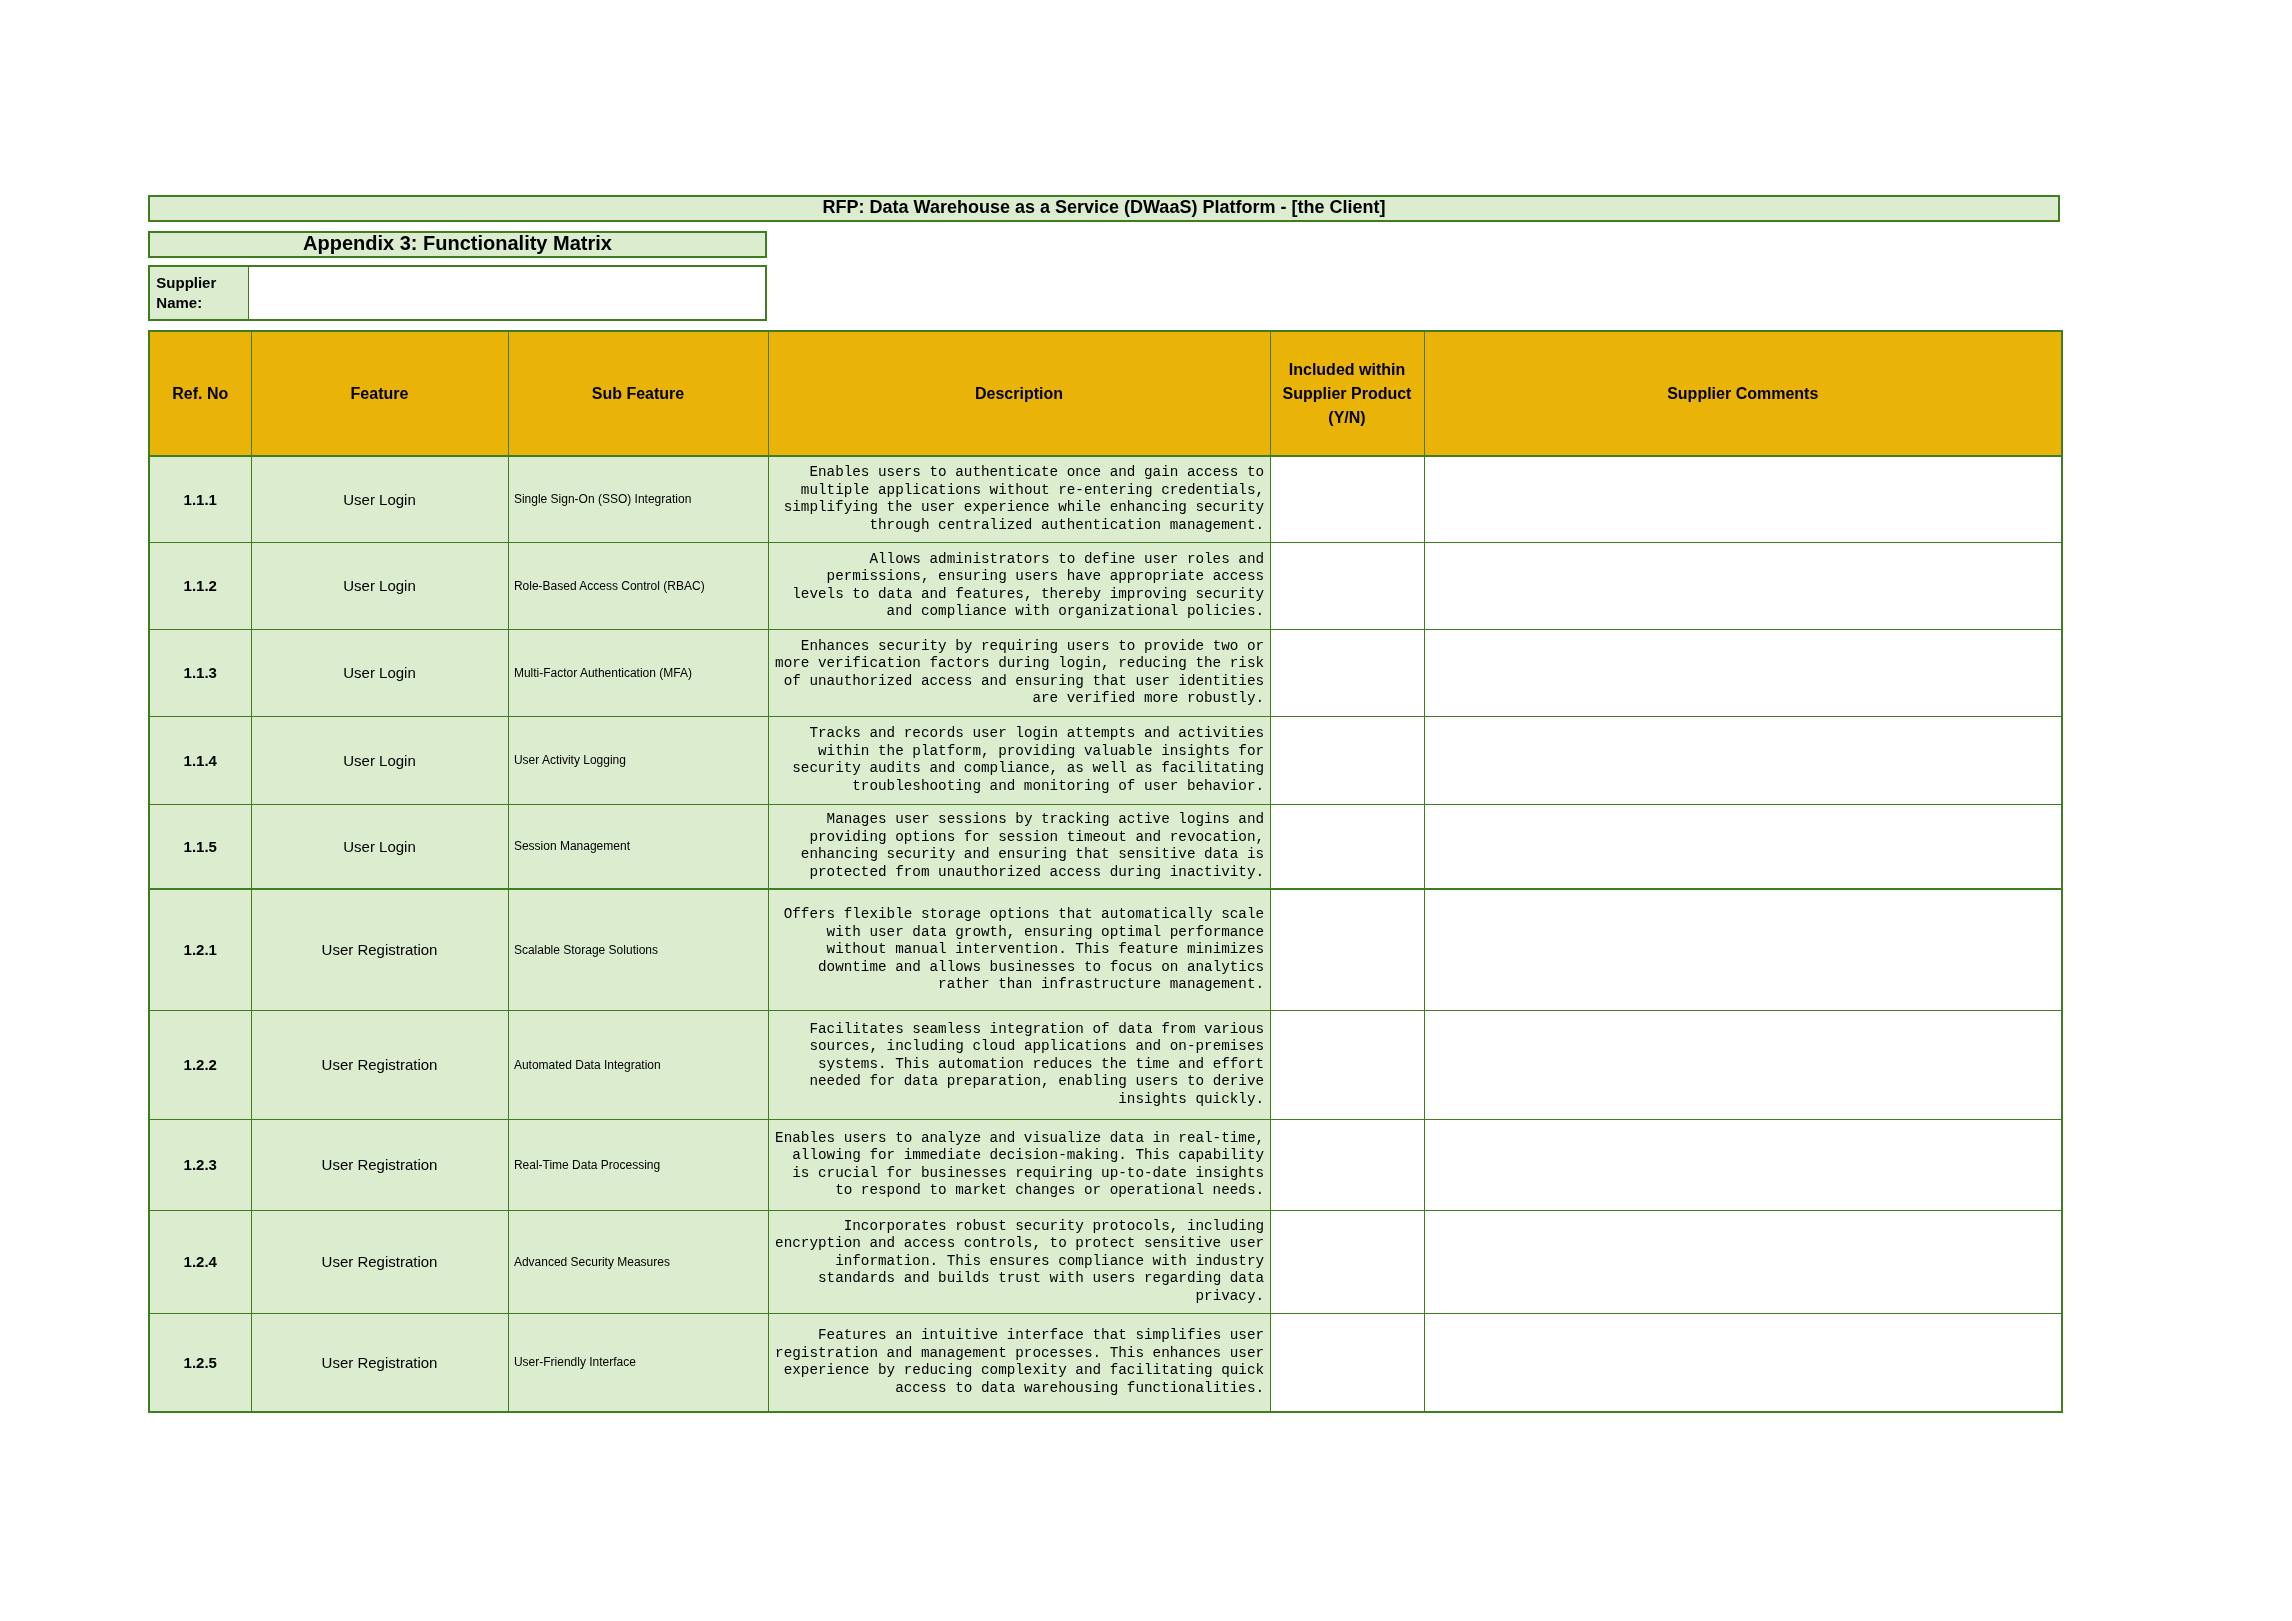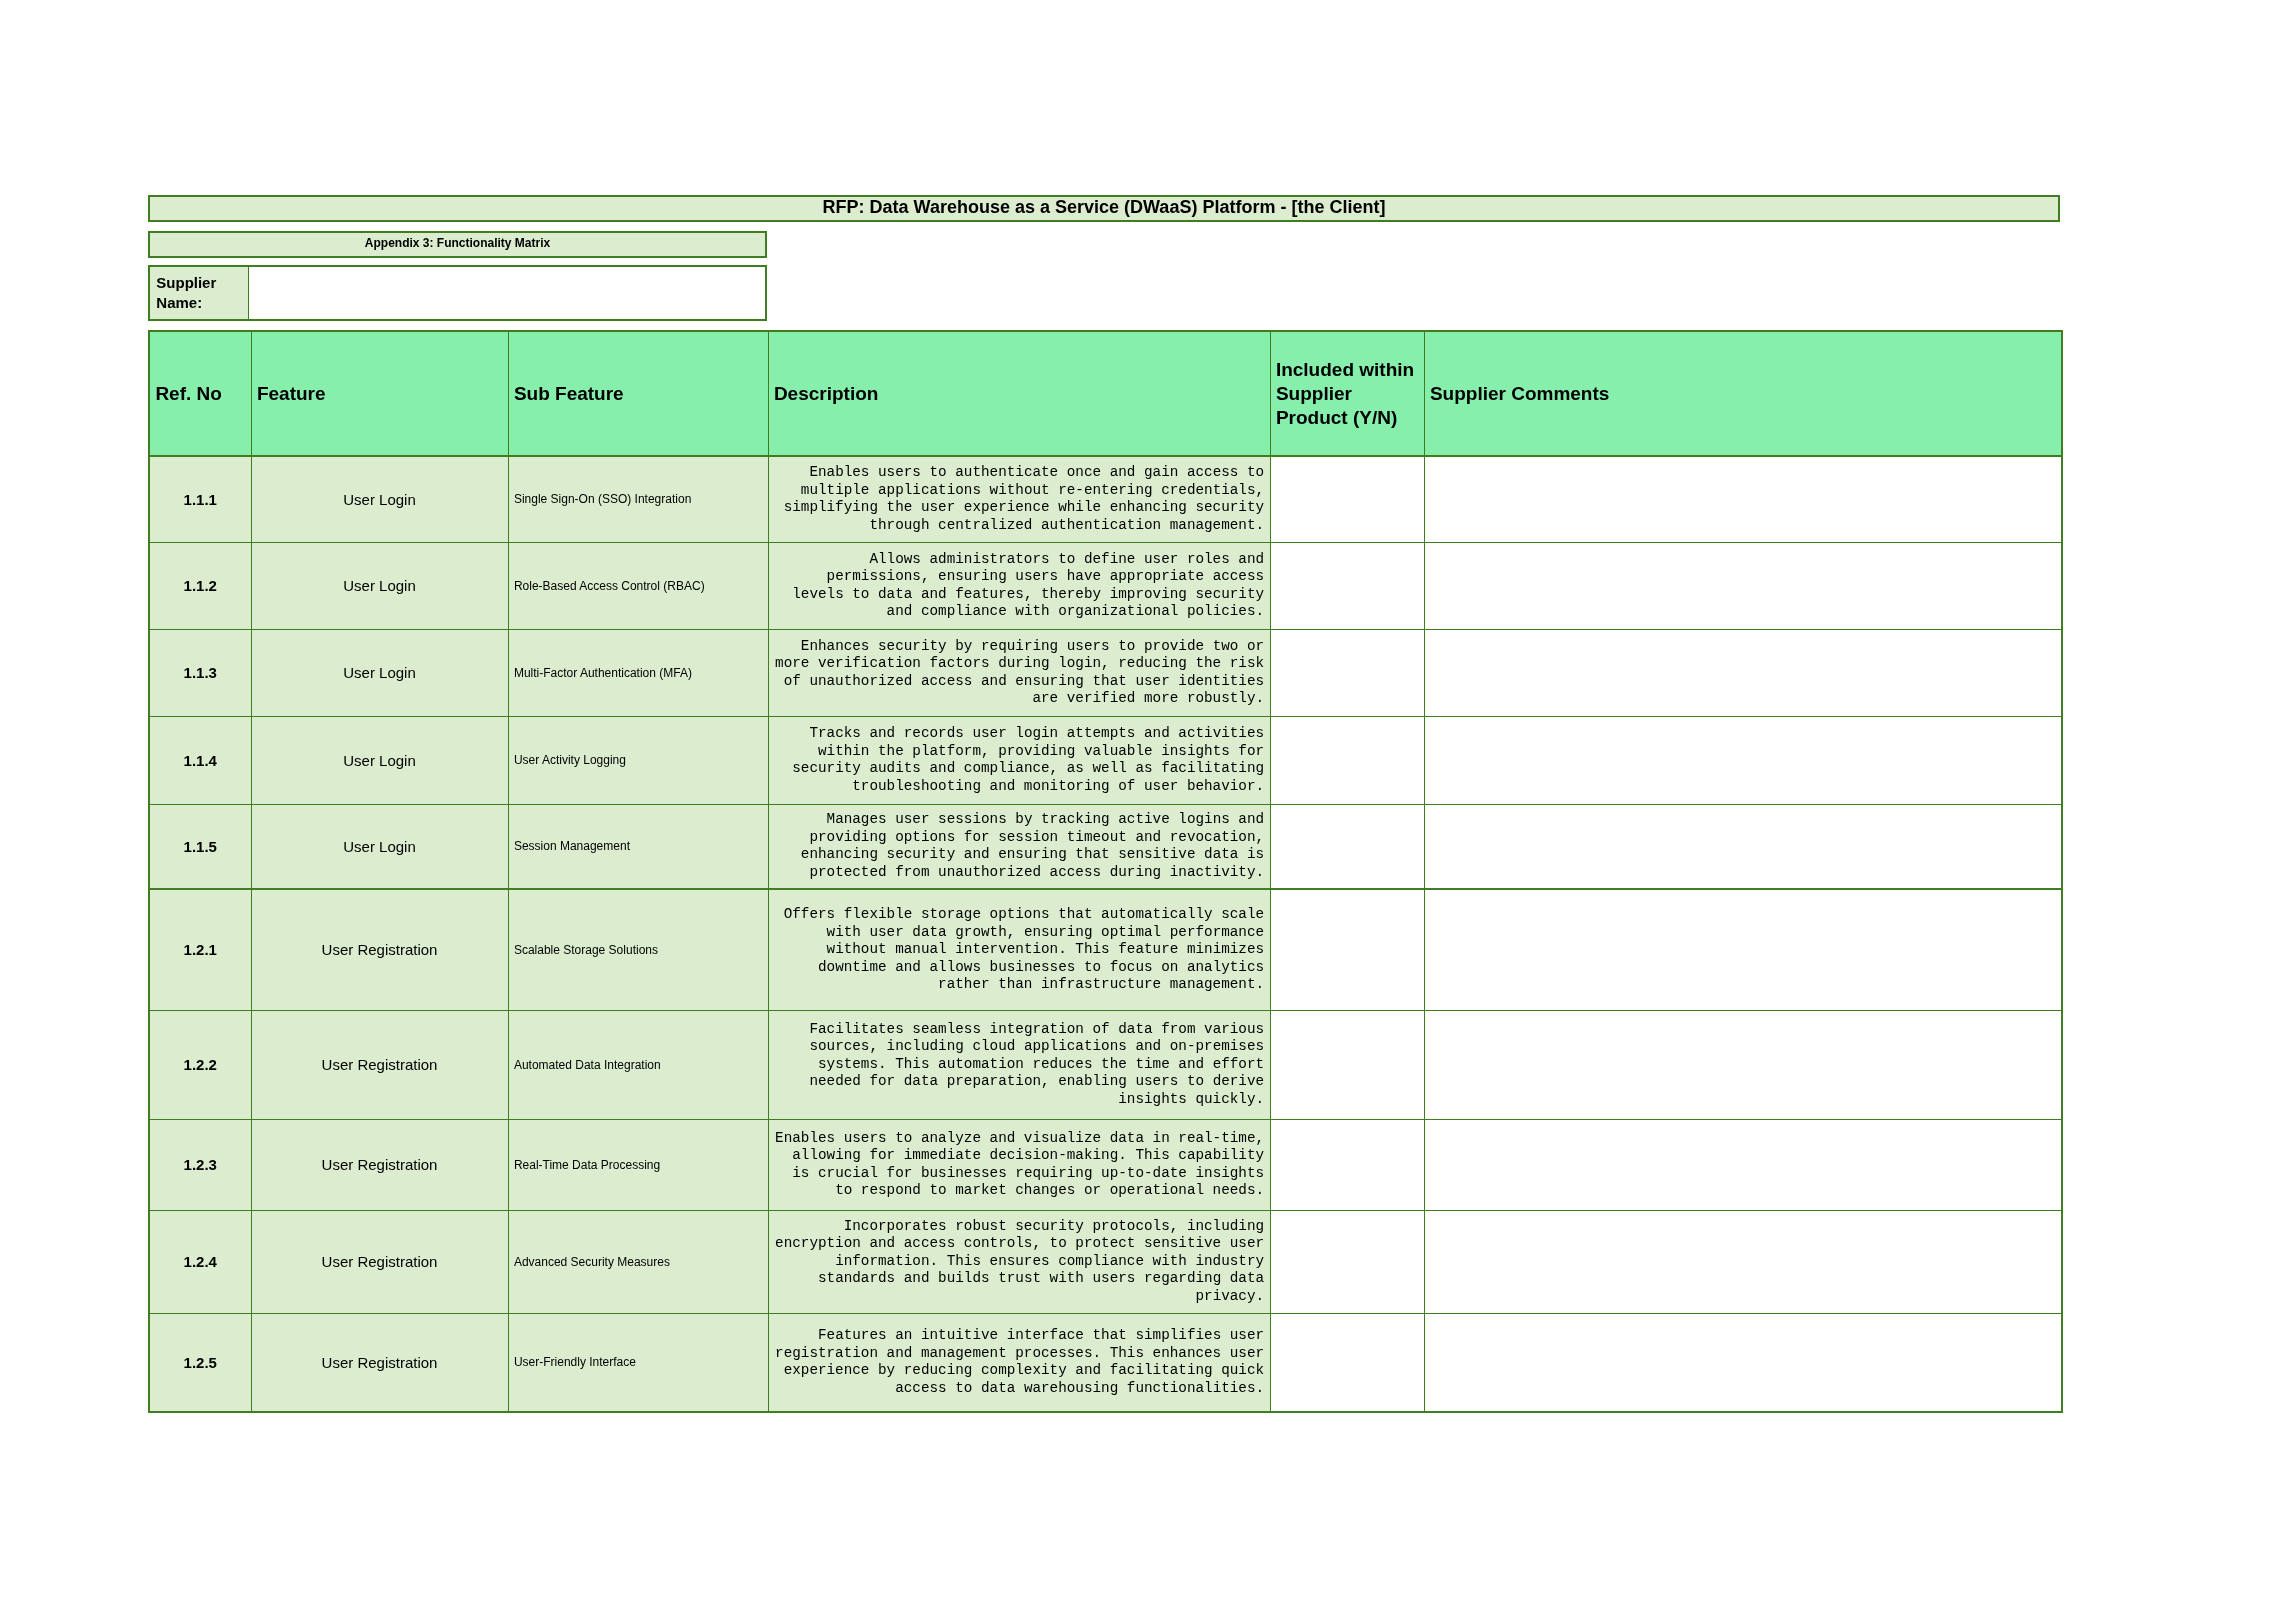--- a/index.html
+++ b/index.html
@@ -35,21 +35,21 @@
     margin-bottom: 9px;
   }
 
   .appendix-bar {
     width: 619px;
     height: 27px;
     background: #dbeccf;
     border: 2.7px solid #3f7d20;
     text-align: center;
     font-weight: bold;
-    font-size: 12px;
+    font-size: 20px;
     line-height: 21.5px;
     margin-bottom: 7.2px;
   }
 
   .supplier-row {
     width: 619px;
     height: 56px;
     border: 2.7px solid #3f7d20;
     display: flex;
     margin-bottom: 9px;
@@ -77,25 +77,25 @@
     border-collapse: collapse;
     table-layout: fixed;
     width: 1912px;
     border: 2.7px solid #3f7d20;
   }
   table.matrix th, table.matrix td {
     border: 1.8px solid #3f7d20;
     overflow: hidden;
   }
   table.matrix th {
-    background: #86efac;
-    font-weight: bold;
-    font-size: 19px;
+    background: #eab308;
+    font-weight: bold;
+    font-size: 16px;
     line-height: 24px;
-    text-align: left;
+    text-align: center;
     vertical-align: middle;
     padding: 1.8px 5.4px;
   }
   tr.header-row { height: 125px; }
   tr.header-row th { border-bottom: 2.7px solid #3f7d20; }
 
   td.green { background: #dbeccf; }
   td.white { background: #ffffff; }
 
   td.ref {

